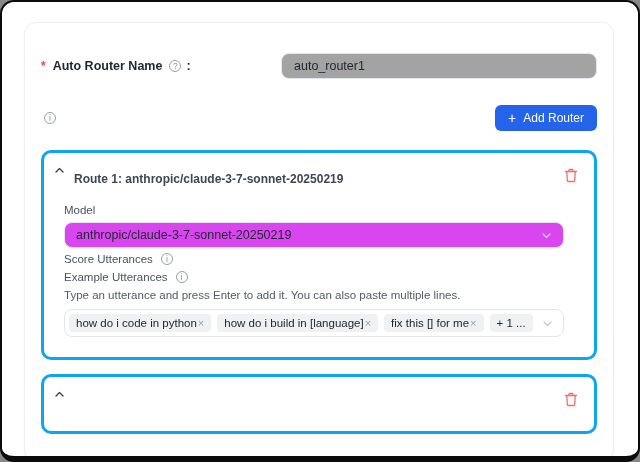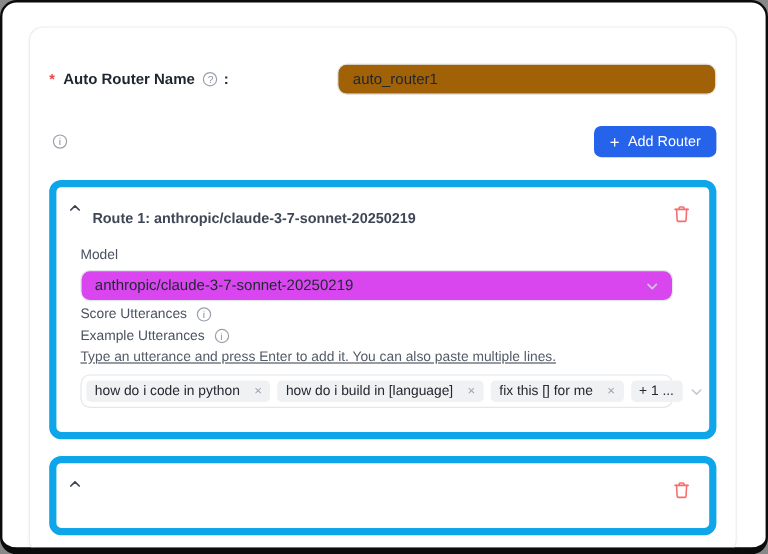--- a/index.html
+++ b/index.html
@@ -35,37 +35,37 @@
   .colon { margin-left: 1px; }
   .circle-icon {
     display: inline-flex; align-items: center; justify-content: center;
     width: 12px; height: 12px; border: 1px solid #99a0aa; border-radius: 50%;
     font-size: 8.5px; color: #868d98; font-weight: 400; margin-left: 3px;
   }
   .name-input {
     margin-left: auto; width: 316px; height: 26px;
     border: 1px solid #e3e6ea; border-radius: 8px;
     font-size: 12.5px; color: #1f2630; padding: 0 12px;
-    font-family: inherit; background: #a16207; outline: none;
+    font-family: inherit; background: #a3a3a3; outline: none;
   }
 
   
   .routes-header { display: flex; align-items: center; margin-top: 26px; }
   .routes-title { font-size: 12.5px; font-weight: 700; color: #4a5261; display: inline-flex; align-items: center; gap: 5px; }
   .add-route-btn {
     margin-left: auto; height: 26px; padding: 0 13px;
     background: #2563eb; color: #fff; border: none; border-radius: 6px;
     font-size: 12px; font-weight: 500; font-family: inherit;
     display: inline-flex; align-items: center; gap: 7px; cursor: pointer;
   }
   .add-route-btn .plus { font-size: 14px; font-weight: 400; line-height: 1; }
 
   
   .route-panel {
-    border: 6px solid #0ea5e9; border-radius: 10px; background: #fff;
+    border: 3px solid #0ea5e9; border-radius: 10px; background: #fff;
     margin-top: 19px; padding: 11px 0 20px 0;
   }
   .route-panel.collapsed { padding-bottom: 24px; margin-top: 14px; }
   .route-head { display: flex; align-items: flex-start; padding: 0 16px 0 10px; }
   .caret { margin-top: 1px; cursor: pointer; display: inline-flex; color: #3c4350; }
   .route-title { font-size: 12px; font-weight: 700; color: #3f4655; padding-top: 8px; margin-left: 9px; }
   .trash-btn { margin-left: auto; margin-top: 4px; cursor: pointer; display: inline-flex; background: none; border: none; padding: 0; }
 
   .route-body { padding: 0 30px 0 20px; }
   .field-label { font-size: 11.5px; color: #4a5261; margin: 5px 0 6px; display: flex; align-items: center; gap: 5px; }
@@ -73,29 +73,29 @@
 
   .select-box, .text-input {
     width: 100%; height: 26px; border: 1px solid #e3e6ea; border-radius: 8px;
     background: #d946ef; display: flex; align-items: center;
     font-size: 12.5px; color: #1f2630; padding: 0 11px;
   }
   .select-box { justify-content: space-between; cursor: pointer; }
   .text-input { font-family: inherit; outline: none; }
   .chev { color: #c6cbd3; display: inline-flex; }
 
-  .helper { font-size: 11.5px; color: #535b67; margin: 2px 0 8px; text-decoration: underline; }
+  .helper { font-size: 11.5px; color: #535b67; margin: 2px 0 8px; }
 
   .tags-box {
     width: 100%; min-height: 28px; border: 1px solid #e3e6ea; border-radius: 8px;
     display: flex; align-items: center; gap: 6px; padding: 0 10px 0 4px; cursor: text;
   }
   .tag {
     background: #eff1f3; border-radius: 4px; padding: 3px 7px;
-    font-size: 11.5px; color: #23282f; display: inline-flex; align-items: center; gap: 12px;
+    font-size: 11.5px; color: #23282f; display: inline-flex; align-items: center; gap: 1px;
     white-space: nowrap;
   }
   .tag .x { color: #9aa1ab; font-size: 11px; cursor: pointer; line-height: 1; }
   .tags-box .chev { margin-left: auto; }
 </style>
 </head>
 <body>
 
 <div class="frame">
   <div class="card">

